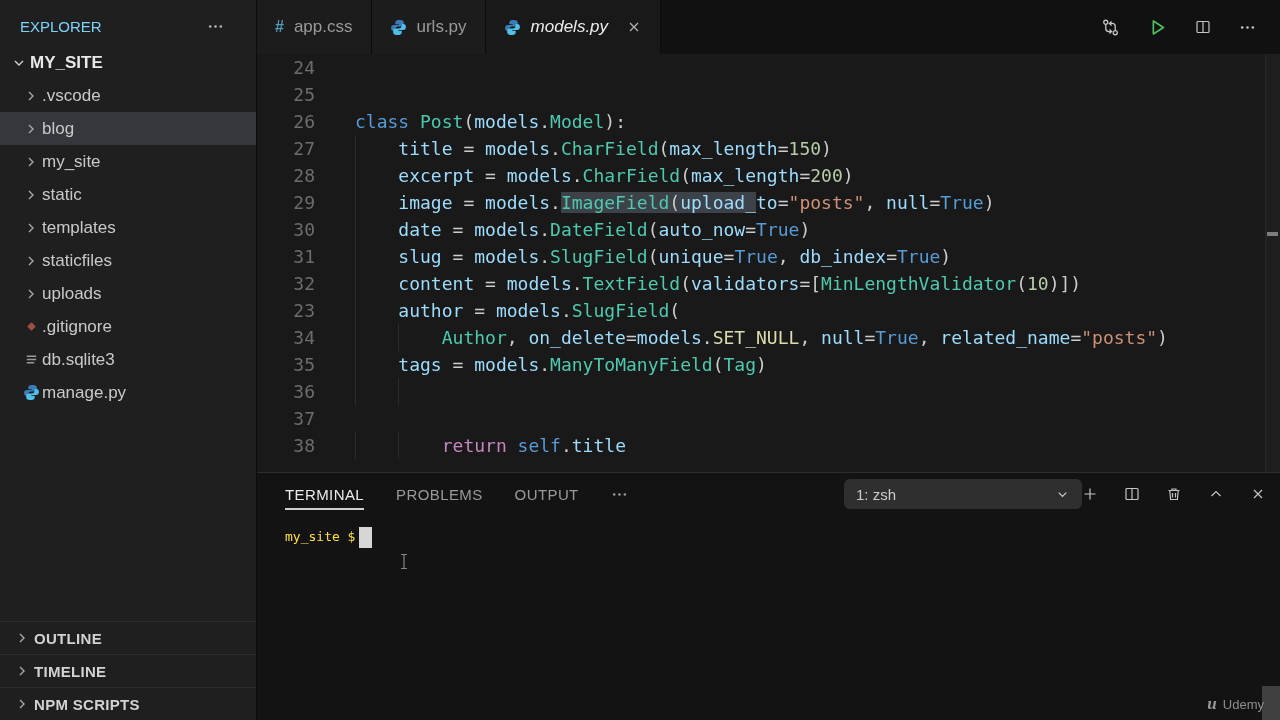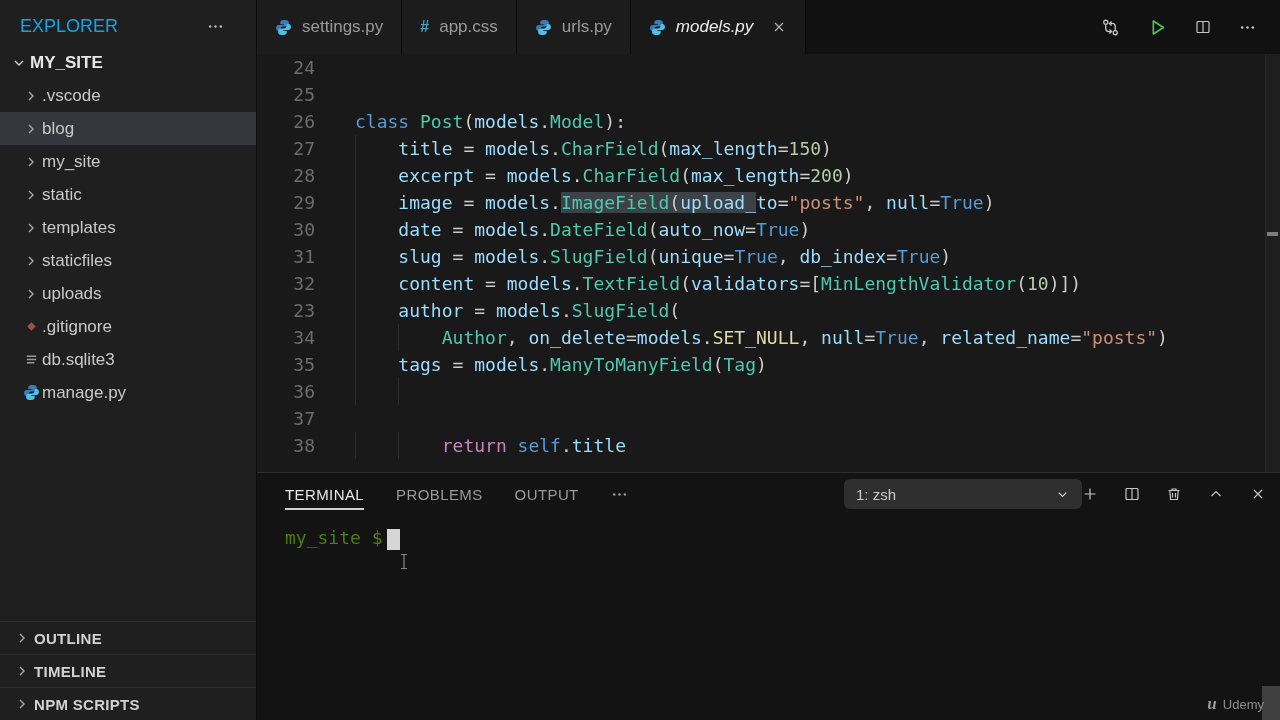--- a/index.html
+++ b/index.html
@@ -2,21 +2,21 @@
 <html><head>
 <meta charset="utf-8">
 <style>
   * { box-sizing: border-box; margin: 0; padding: 0; }
   html,body { width:1280px; height:720px; overflow:hidden; }
   body { background:#191919; font-family:"Liberation Sans",sans-serif; -webkit-font-smoothing:antialiased; }
   .app { display:flex; width:1280px; height:720px; }
 
   
   .sidebar { width:256px; flex:none; background:#1f1f1f; color:#c9c9c9; display:flex; flex-direction:column; }
-  .sb-header { height:46px; flex:none; display:flex; align-items:center; justify-content:space-between; padding:6px 32px 0 20px; font-size:18px; color:#0ea5e9;gap:44px; }
+  .sb-header { height:46px; flex:none; display:flex; align-items:center; justify-content:space-between; padding:6px 32px 0 20px; font-size:15px; color:#7dd3fc;gap:44px; }
   .tree { flex:none; }
   .trow { height:33px; display:flex; align-items:center; font-size:17px; color:#c9c9c9; cursor:pointer; }
   .trow.selected { background:#34373c; }
   .trow .twisty { width:22px; flex:none; display:flex; justify-content:center; align-items:center; color:#a8a8a8; }
   .trow .ficon { width:22px; flex:none; display:flex; justify-content:center; align-items:center; font-size:14px; }
   .trow.root { padding-left:8px; font-weight:bold; color:#e8e8e8; }
   .trow.child { padding-left:20px; }
   .sb-spacer { flex:1; }
   .section-row { height:33px; flex:none; border-top:1px solid #2d2d2d; display:flex; align-items:center; padding-left:10px; font-size:15px; font-weight:bold; color:#d2d2d2; letter-spacing:.3px; cursor:pointer; }
   .section-row .twisty { width:24px; display:flex; justify-content:center; color:#b5b5b5; }
@@ -46,21 +46,21 @@
 
   
   .panel { height:248px; flex:none; position:relative; background:#131313; border-top:1px solid #2e2e2e; }
   .panel-header { height:42px; display:flex; align-items:center; padding:0 14px 0 28px; }
   .panel-tab { margin-right:32px; font-size:15px; letter-spacing:.4px; color:#9a9a9a; position:relative; height:42px; display:flex; align-items:center; cursor:pointer; }
   .panel-tab.active { color:#eaeaea; }
   .panel-tab.active::after { content:""; position:absolute; left:0; right:0; bottom:5px; height:2px; background:#cfcfcf; }
   .panel-overflow { color:#9a9a9a; margin-right:10px; cursor:pointer; }
   .panel-controls { margin-left:auto; display:flex; align-items:center; }
   .shell-select { background:#2f2f2f; border-radius:6px; height:30px; width:238px; display:flex; align-items:center; justify-content:space-between; padding:0 12px; font-size:15px; color:#cccccc; cursor:pointer; }
-  .term-body { padding:12px 0 0 28px; font-family:"DejaVu Sans Mono",monospace; font-size:18px; color:#4d7c0f; }
+  .term-body { padding:12px 0 0 28px; font-family:"DejaVu Sans Mono",monospace; font-size:13px; color:#fde047; }
   .block-cursor { display:inline-block; width:13px; height:21px; background:#d6d6d6; vertical-align:middle; margin-left:4px; }
   .term-scrollbar { position:absolute; right:0; bottom:0; width:18px; height:34px; background:#404040; }
   .watermark { position:absolute; right:16px; bottom:6px; display:flex; align-items:center; gap:6px; color:#8f8f8f; font-size:13px; }
   .wm-logo { font-family:"Liberation Serif",serif; font-style:italic; font-weight:bold; font-size:17px; color:#9a9a9a; }
   .ibeam { position:absolute; left:142px; top:80px; opacity:.85; }
 </style>
 </head>
 <body>
 
 <div class="app">
@@ -193,29 +193,20 @@
           </span>
           <span>NPM SCRIPTS</span>
         </div>
       </div>
   </aside>
 
   <div class="main">
 
     <div class="tabbar">
       <div id="tabs" style="display:flex;align-items:stretch">
-          <div class="tab">
-            <span class="icon">
-              <svg width="17" height="17" viewBox="0 0 16 16">
-                <path fill="#3a7cb8" d="M7.9 1C6.1 1 5 1.9 5 3.2V5h3.2v.6H3.6C2.1 5.6 1 6.7 1 8.4s1 2.9 2.5 2.9H5V9.6C5 8.2 6.2 7 7.7 7h3.2C12.1 7 13 6.1 13 4.9V3.2C13 1.9 11.7 1 9.9 1z"></path>
-                <path fill="#4fc1e9" d="M8.1 15c1.8 0 2.9-.9 2.9-2.2V11H7.8v-.6h4.6c1.5 0 2.6-1.1 2.6-2.8S14 4.7 12.5 4.7H11v1.7C11 7.8 9.8 9 8.3 9H5.1C3.9 9 3 9.9 3 11.1v1.7C3 14.1 4.3 15 6.1 15z"></path>
-              </svg>
-            </span>
-            <span>settings.py</span>
-          </div>
           <div class="tab">
             <span class="icon">
               <span style="color:#519aba;font-weight:bold;font-size:16px;font-family:'Liberation Sans',sans-serif">#</span>
             </span>
             <span>app.css</span>
           </div>
           <div class="tab">
             <span class="icon">
               <svg width="17" height="17" viewBox="0 0 16 16">
                 <path fill="#3a7cb8" d="M7.9 1C6.1 1 5 1.9 5 3.2V5h3.2v.6H3.6C2.1 5.6 1 6.7 1 8.4s1 2.9 2.5 2.9H5V9.6C5 8.2 6.2 7 7.7 7h3.2C12.1 7 13 6.1 13 4.9V3.2C13 1.9 11.7 1 9.9 1z"></path>

